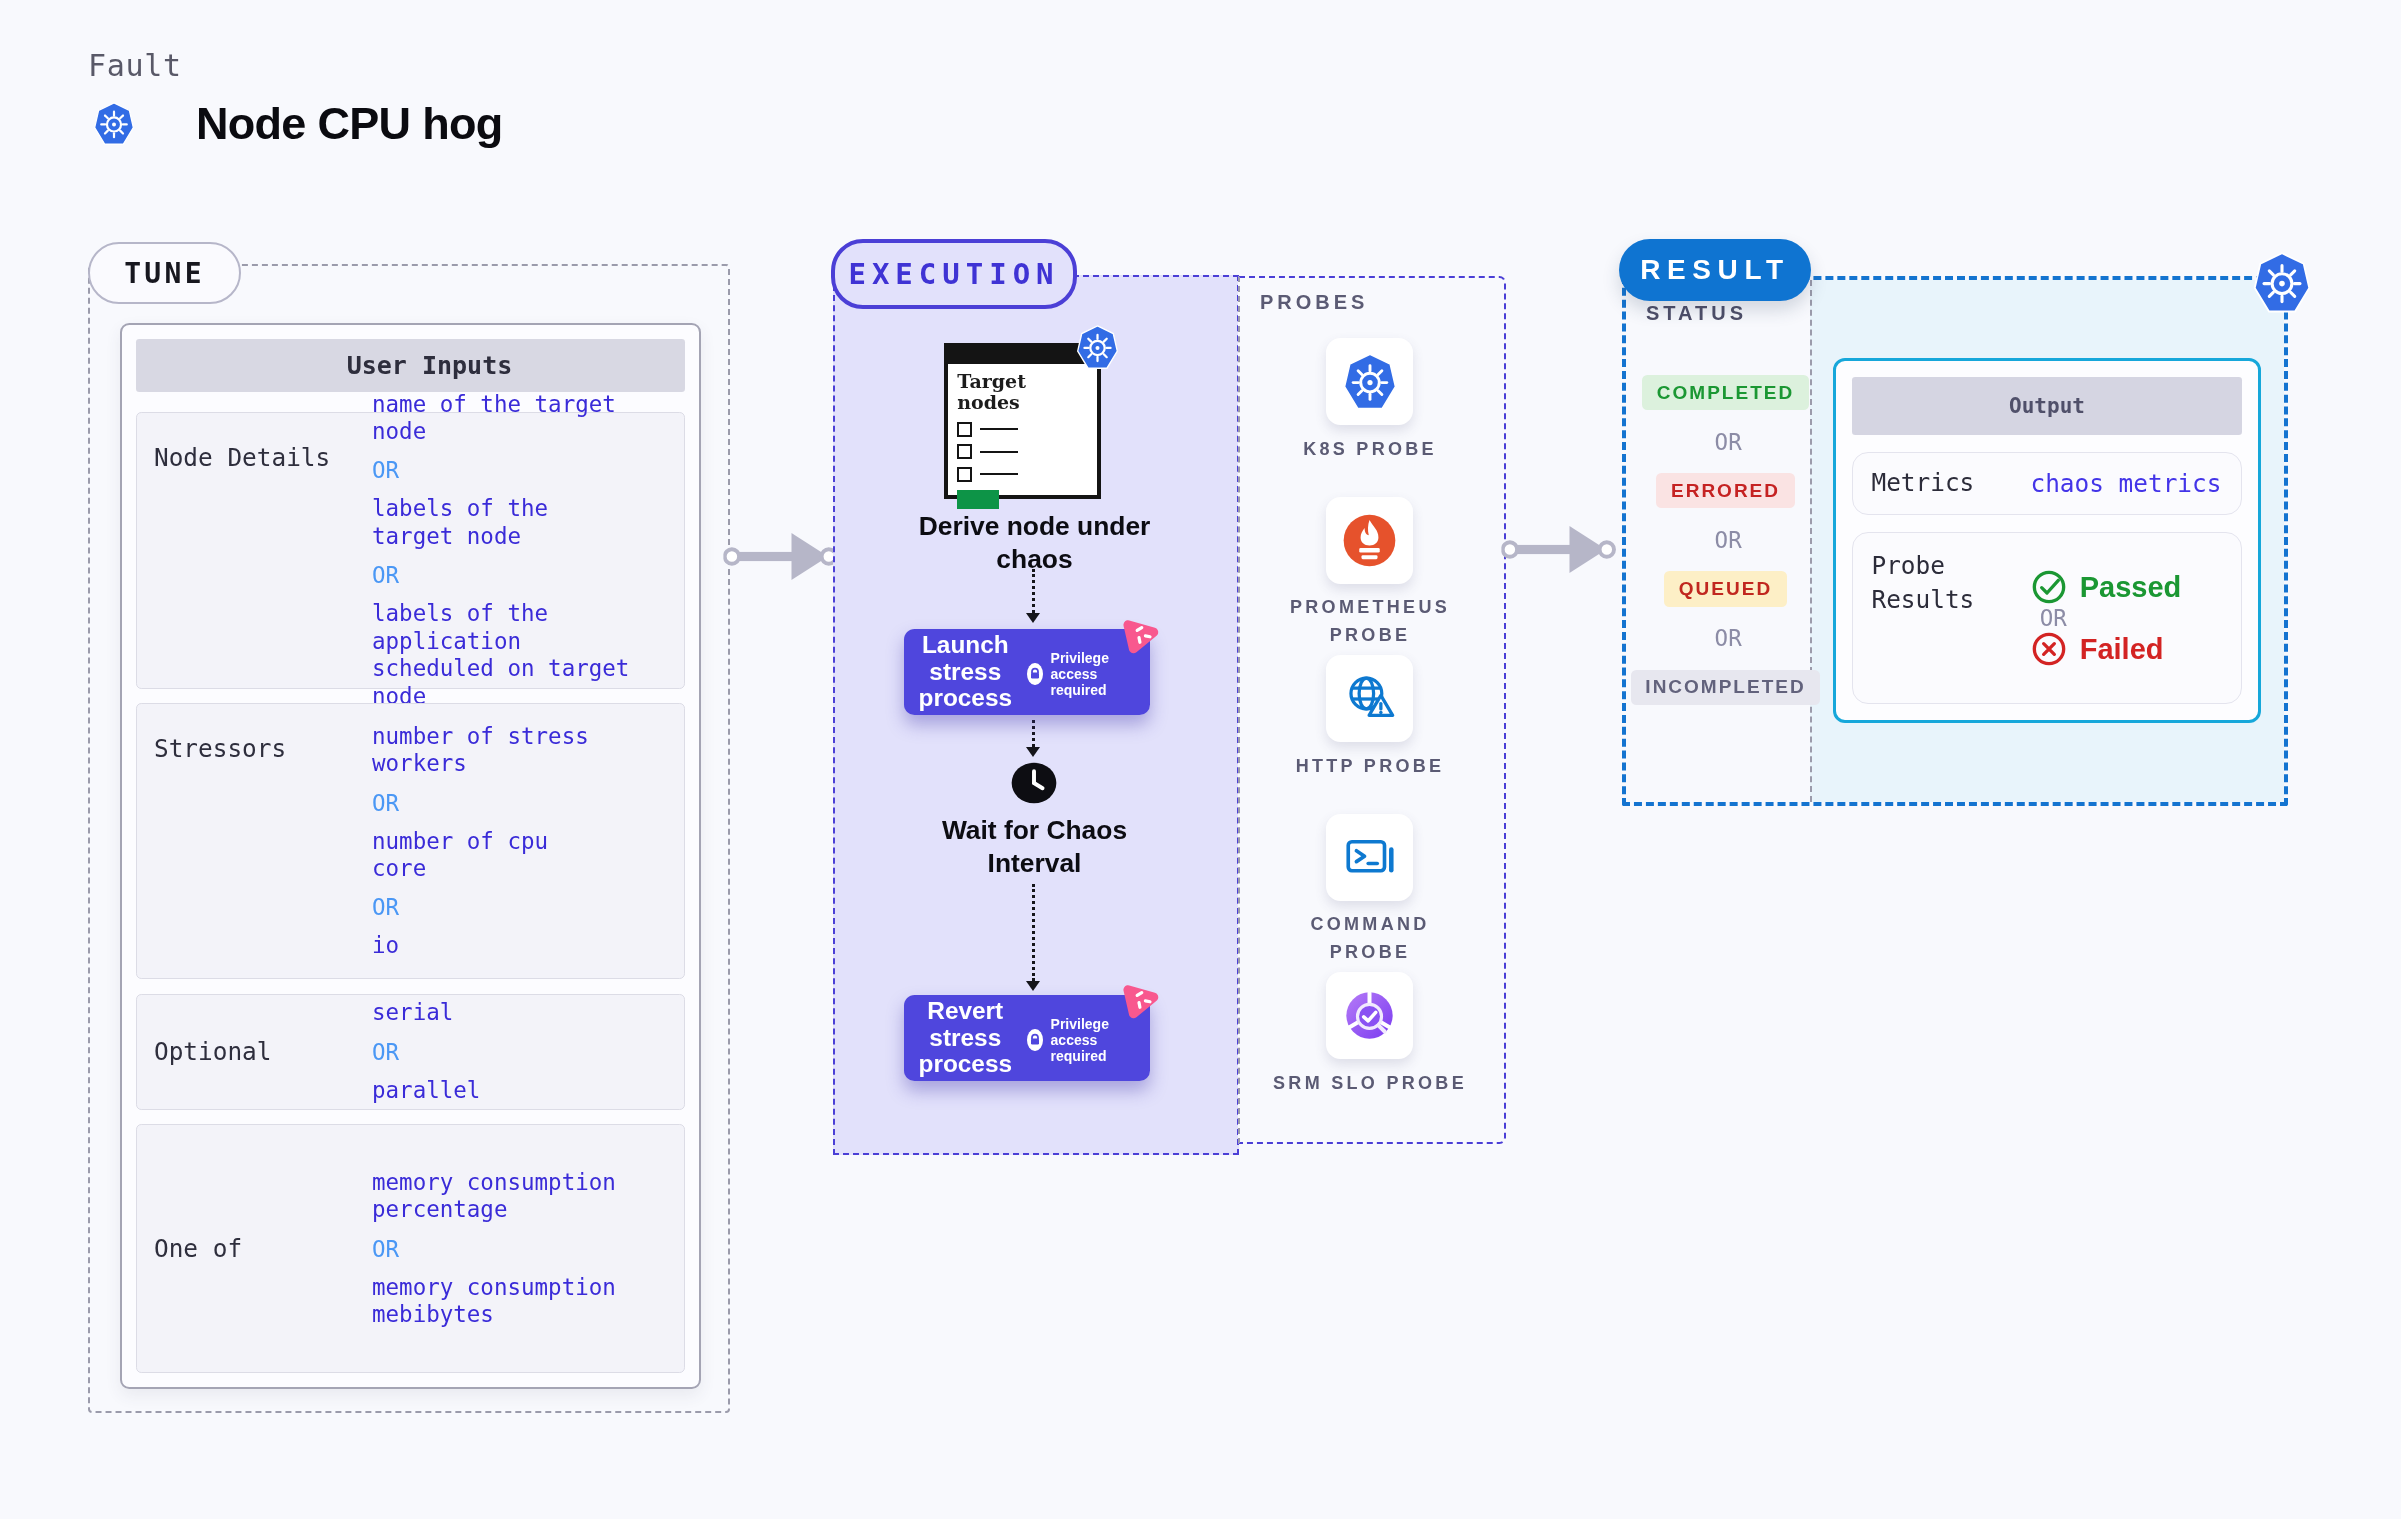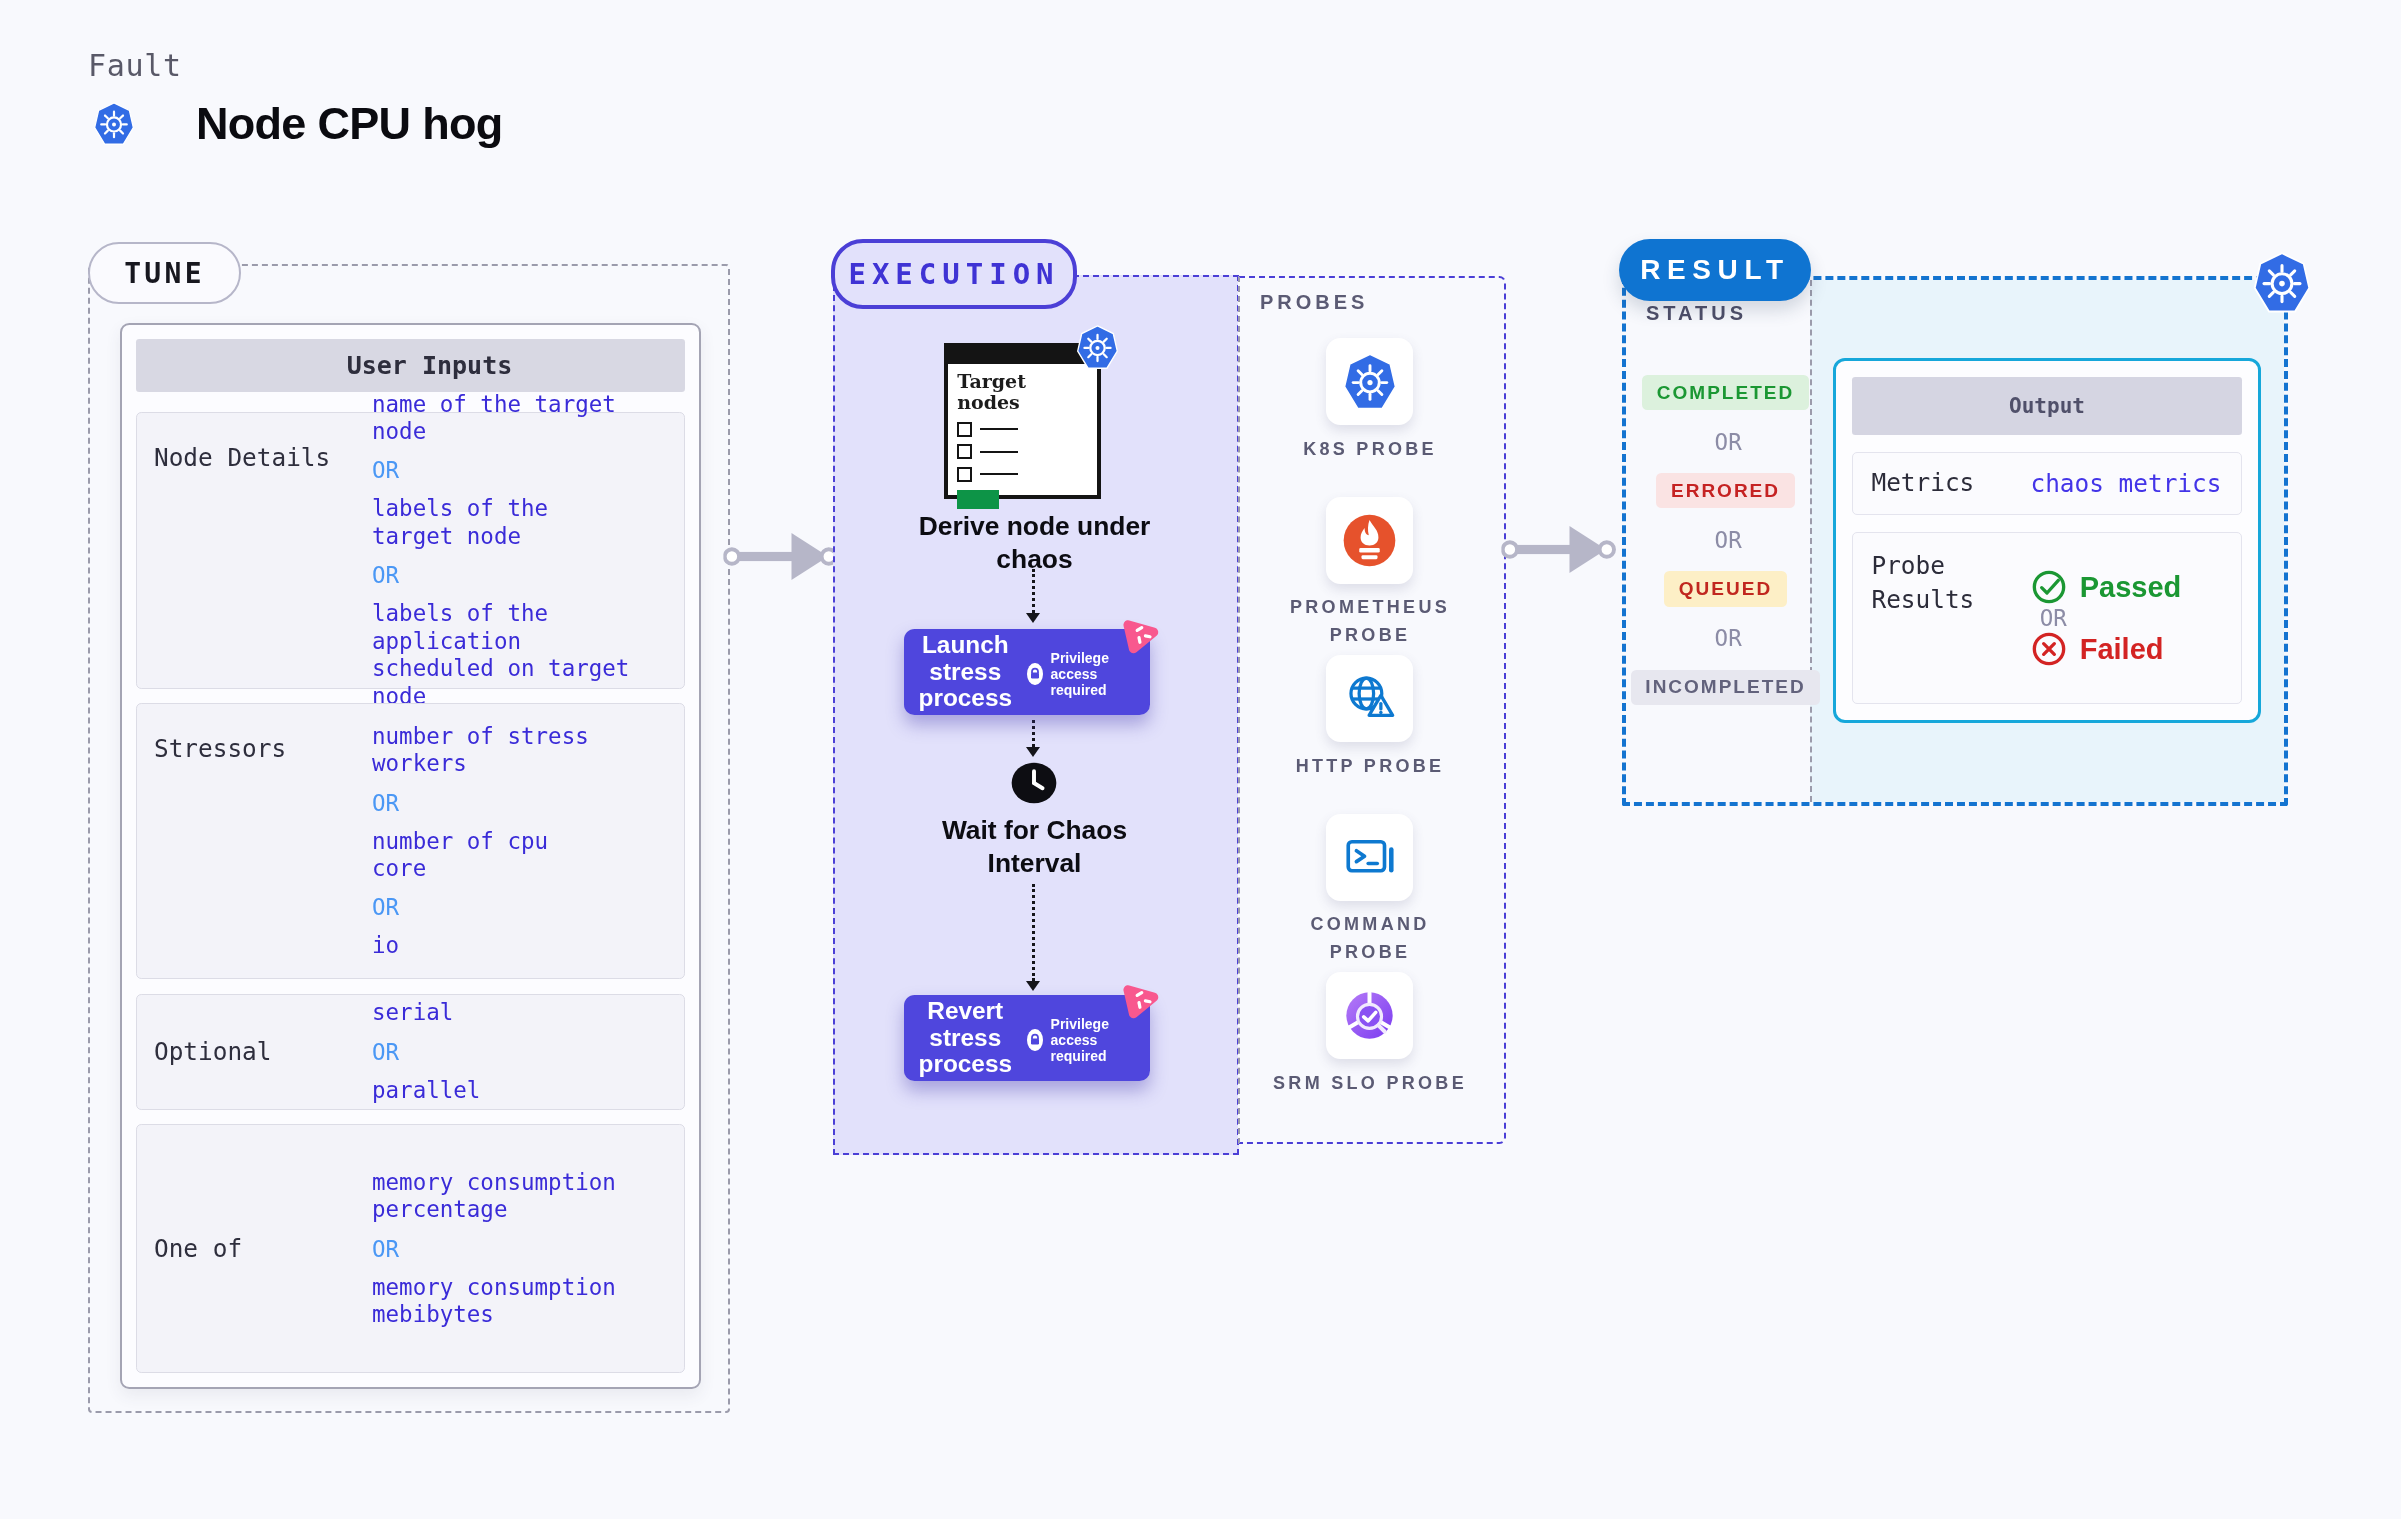--- a/index.html
+++ b/index.html
@@ -93,21 +93,21 @@
   .status-title{left:1646px;top:302px;font-size:20px;font-weight:700;letter-spacing:4px;color:#4e4e68;z-index:3;}
   .status-col{left:1646px;top:375px;width:159px;display:flex;flex-direction:column;gap:18.5px;
     align-items:center;z-index:3;}
   .badge{padding:6.6px 14.5px;border-radius:5.3px;font-size:19px;font-weight:800;letter-spacing:2px;}
   .or-gray{font-size:22.5px;color:#8c8ca6;margin-left:5.3px;}
 
   .output-box{left:1833px;top:358px;width:428px;height:365px;background:#fdfdff;border:3.3px solid #16a7da;
     border-radius:12px;box-sizing:border-box;padding:16px;display:flex;flex-direction:column;z-index:4;}
   .out-head{height:58px;min-height:58px;background:#d5d5e2;border-radius:3.3px;display:flex;align-items:center;
     justify-content:center;font-size:21px;font-weight:600;color:#50506a;}
-  .out-row{margin-top:17px;background:#fbfbfe;border:1.3px solid #e4e4ee;border-radius:5px;display:flex;
+  .out-row{margin-top:17px;background:#fbfbfe;border:1.3px solid #e4e4ee;border-radius:16px;display:flex;
     padding:16px 18.5px;box-sizing:border-box;}
   .out-row .olabel{width:159px;min-width:159px;font-size:24.4px;color:#2c2c3a;line-height:1.4;}
   .metrics-row{align-items:center;height:63px;}
   .metrics-val{font-size:24.4px;color:#4334e8;}
   .results-row{flex:1;}
   .pr-col{display:flex;flex-direction:column;gap:0;justify-content:center;}
   .pf-line{display:flex;align-items:center;gap:13.2px;}
   .passed{font-size:29px;font-weight:700;color:#1b9733;}
   .failed{font-size:29px;font-weight:700;color:#d32323;}
 

